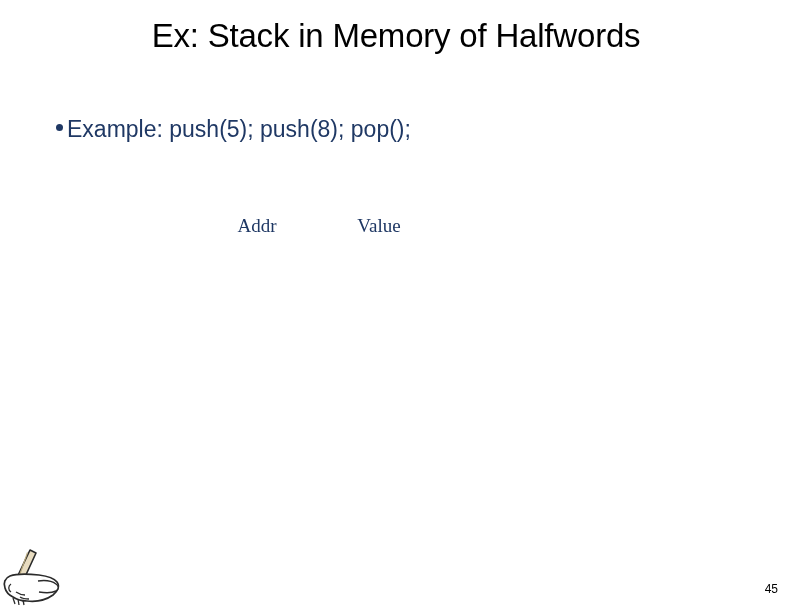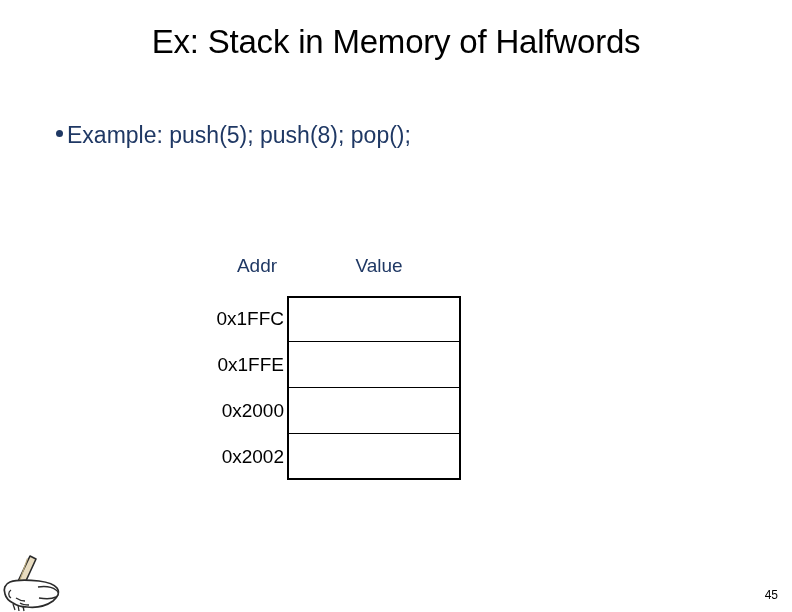--- a/index.html
+++ b/index.html
@@ -12,21 +12,20 @@
     background: #ffffff;
     font-family: "Liberation Sans", sans-serif;
     overflow: hidden;
     position: relative;
   }
   .slide {
     position: relative;
     width: 792px;
     height: 604px;
     background: #ffffff;
-    margin-top: 6px;
   }
 
   
   .slide-title {
     position: absolute;
     left: 0;
     top: 16px;
     width: 792px;
     text-align: center;
     font-size: 33px;
@@ -61,22 +60,23 @@
     flex: 0 0 auto;
   }
   .bullet-text {
     display: inline-block;
   }
 
   
   .mem-wrap {
     position: absolute;
     left: 140px;
-    top: 248px;
+    top: 214px;
     width: 330px;
+    font-family: Liberation Serif, serif;
   }
   .mem-headers {
     position: relative;
     height: 32px;
   }
   .hdr {
     position: absolute;
     top: 0;
     font-size: 19px;
     line-height: 24px;
@@ -164,43 +164,20 @@
     <span class="bullet-text">Example: push(5); push(8); pop();</span>
   </div>
 
   <div class="mem-wrap">
 
     <div class="mem-headers">
       <div class="hdr hdr-addr">Addr</div>
       <div class="hdr hdr-value">Value</div>
     </div>
 
-    <div class="mem-body">
-
-      <div class="mem-row">
-        <div class="addr-cell">0x1FFC</div>
-        <div class="value-cell"></div>
-      </div>
-
-      <div class="mem-row">
-        <div class="addr-cell">0x1FFE</div>
-        <div class="value-cell"></div>
-      </div>
-
-      <div class="mem-row">
-        <div class="addr-cell">0x2000</div>
-        <div class="value-cell"></div>
-      </div>
-
-      <div class="mem-row">
-        <div class="addr-cell">0x2002</div>
-        <div class="value-cell"></div>
-      </div>
-
-    </div>
   </div>
 
   <div class="hand-clip">
     <svg width="62" height="58" viewBox="0 0 62 58" xmlns="http://www.w3.org/2000/svg">
 
       <g>
         <polygon points="28,2 34,5 17,42 10,40" fill="#E8DCC0" stroke="#2b2b2b" stroke-width="1.6" stroke-linejoin="round"></polygon>
         <line x1="25.5" y1="4.5" x2="12.5" y2="41.5" stroke="#b9a97e" stroke-width="1.1"></line>
         <polygon points="10,40 17,42 15,50 9,47" fill="#ffffff" stroke="#2b2b2b" stroke-width="1.5" stroke-linejoin="round"></polygon>
       </g>

